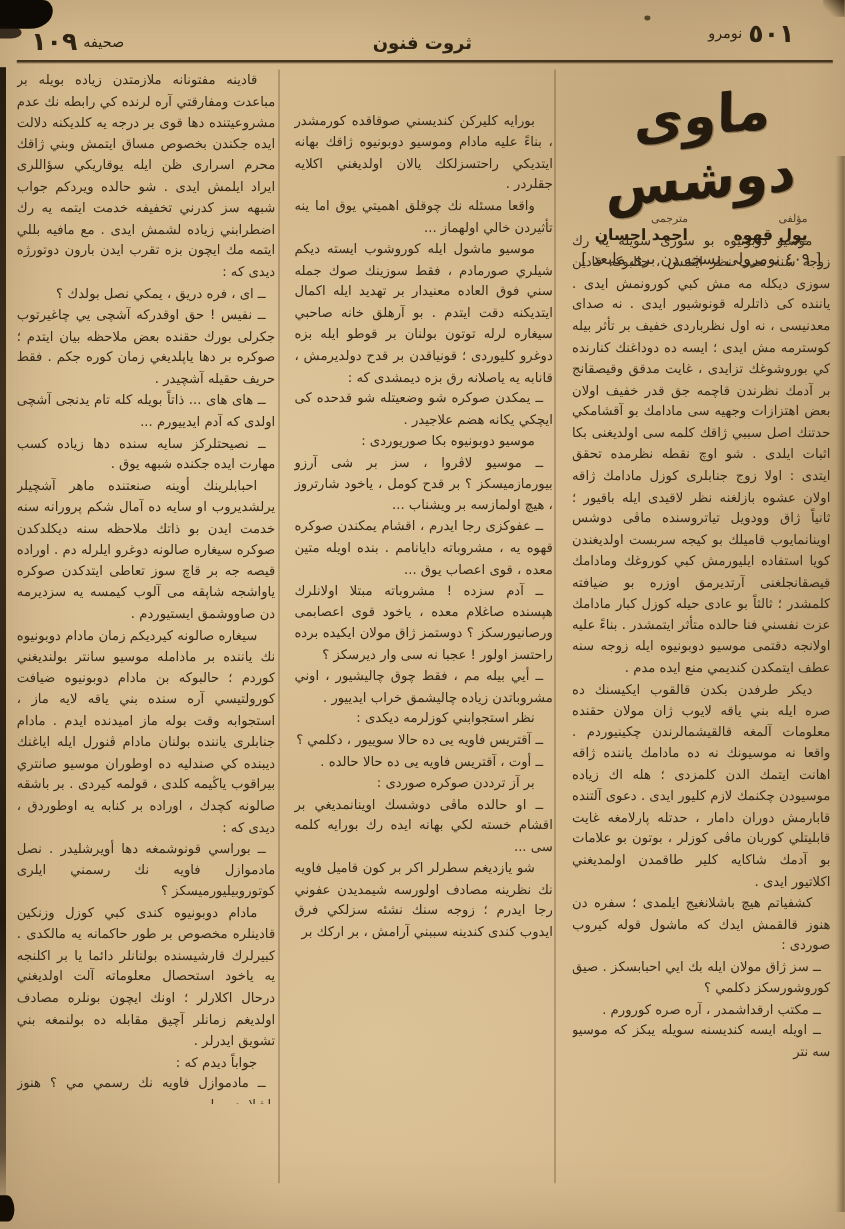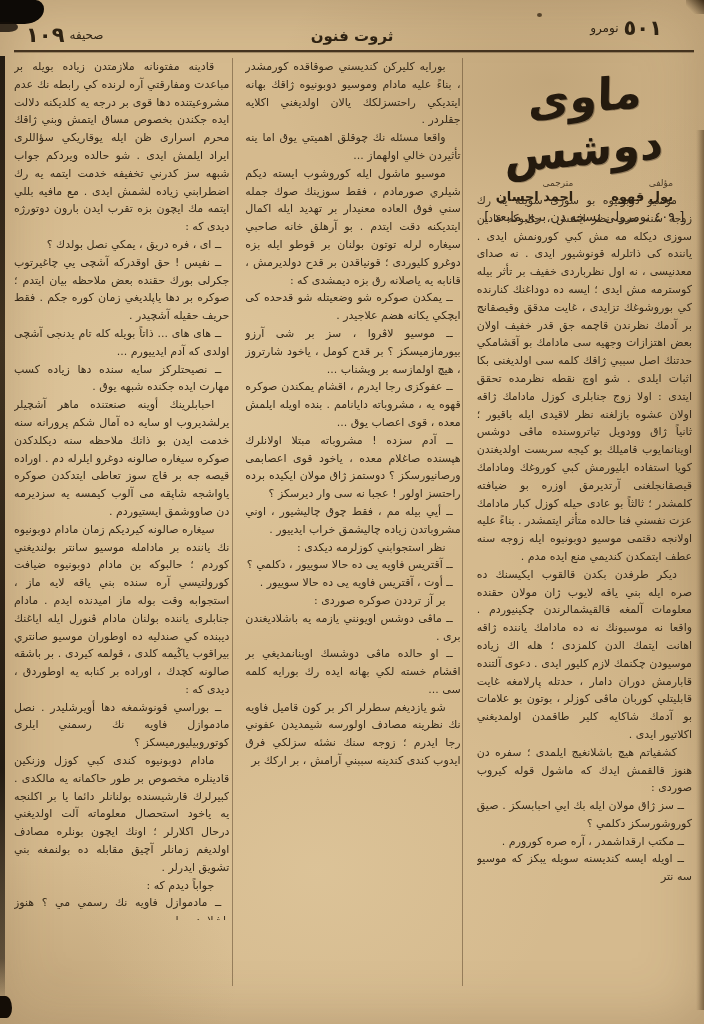--- a/index.html
+++ b/index.html
@@ -23,21 +23,21 @@
   .h-mag{top:27px;left:50%;transform:translateX(-50%);font-size:15px;font-weight:bold;letter-spacing:1px;}
   .h-page{top:23px;left:26px;}
   .num{font-size:21px;font-weight:bold;letter-spacing:1px;}
   .small-label{font-size:12px;margin:16px 5px;position:relative;top:-3px;}
   .rule{position:absolute;top:50px;left:14px;right:10px;height:2px;background:#44331f;box-shadow:0 1px 0 rgba(68,51,31,0.35);}
   
   .columns{position:absolute;top:58px;right:12px;left:14px;bottom:16px;display:flex;gap:16px;}
   .col{flex:1;position:relative;overflow:hidden;}
   .col-text{font-size:11px;line-height:17.8px;text-align:justify;color:#382b1a;}
   .col-right .col-text{max-height:746px;overflow:hidden;}
-  .col-mid .col-text{max-height:832px;overflow:hidden;}
+  .col-mid .col-text{max-height:832px;overflow:hidden;margin-top:34px;}
   .col-left .col-text{max-height:862px;overflow:hidden;}
   .vrule{position:absolute;top:58px;bottom:38px;width:1px;background:rgba(86,64,38,0.5);}
   .v1{left:232px;}
   .v2{left:462px;}
   .para{margin:0;text-indent:15px;}
   .para.dialogue{text-indent:8px;}
   
   .masthead{text-align:center;height:134px;padding-top:2px;}
   .callig{
     display:inline-block;font-size:45px;font-weight:bold;color:#241a0e;
@@ -111,29 +111,29 @@
           <p class="para dialogue">ــ اويله ايسه كنديسنه سويله يبكز كه موسيو سه نتر</p>
         </div>
     </div>
 
     <div class="col col-mid">
       <div class="col-text">
           <p class="para plain">بورايه كليركن كنديسني صوقاقده كورمشدر ، بناءً عليه مادام وموسيو دوبونيوه ژاقك بهانه ايتديكي راحتسزلكك يالان اولديغني اكلايه جقلردر .</p>
           <p class="para indent">واقعا مسئله نك چوقلق اهميتي يوق اما ينه تأثيردن خالي اولهماز ...</p>
           <p class="para indent">موسيو ماشول ايله كوروشوب ايسته ديكم شيلري صورمادم ، فقط سوزينك صوك جمله سني فوق العاده معنيدار بر تهديد ايله اكمال ايتديكنه دقت ايتدم . بو آرهلق خانه صاحبي سيغاره لرله توتون بولنان بر قوطو ايله بزه دوغرو كليوردى ؛ قونياقدن بر قدح دولديرمش ، قانابه يه ياصلانه رق بزه ديمشدى كه :</p>
           <p class="para dialogue">ــ يمكدن صوكره شو وضعيتله شو قدحده كى ايچكي يكانه هضم علاجيدر .</p>
+          <p class="para indent">موسيو دوبونيوه بكا صوريوردى :</p>
           <p class="para dialogue">ــ موسيو لاڤروا ، سز بر شى آرزو بيورمازميسكز ؟ بر قدح كومل ، ياخود شارتروز ، هيچ اولمازسه بر ويشناب ...</p>
-          <p class="para dialogue">ــ عفوكزى رجا ايدرم ، اقشام يمكندن صوكره قهوه يه ، مشروباته دايانامم . بنده اويله ايلمش معده ، قوى اعصاب يوق ...</p>
+          <p class="para dialogue">ــ عفوكزى رجا ايدرم ، اقشام يمكندن صوكره قهوه يه ، مشروباته دايانامم . بنده اويله متين معده ، قوى اعصاب يوق ...</p>
           <p class="para dialogue">ــ آدم سزده ! مشروباته مبتلا اولانلرك هپسنده صاغلام معده ، ياخود قوى اعصابمى ورصانيورسكز ؟ دوستمز ژاق مولان ايكيده برده راحتسز اولور ! عجبا نه سى وار ديرسكز ؟</p>
           <p class="para dialogue">ــ أيي بيله مم ، فقط چوق چاليشيور ، اوني مشروباتدن زياده چاليشمق خراب ايدييور .</p>
           <p class="para indent">نظر استجوابني كوزلرمه ديكدى :</p>
           <p class="para dialogue">ــ آقتريس فاويه يى ده حالا سوييور ، دكلمي ؟</p>
-          <p class="para dialogue">ــ أوت ، آقتريس فاويه يى ده حالا سوييور .</p>
+          <p class="para dialogue">ــ أوت ، آقتريس فاويه يى ده حالا حالده .</p>
           <p class="para indent">بر آز ترددن صوكره صوردى :</p>
-          <p class="para dialogue">ــ ماڤى دوشس اويونني يازمه يه باشلاديغندن برى .</p>
           <p class="para dialogue">ــ او حالده ماڤى دوشسك اوينانمديغي بر اقشام خسته لكي بهانه ايده رك بورايه كلمه سى ...</p>
           <p class="para indent">شو يازديغم سطرلر اكر بر كون قاميل فاويه نك نظرينه مصادف اولورسه شيمديدن عفوني رجا ايدرم ؛ زوجه سنك نشئه سزلكي فرق ايدوب كندى كندينه سببني آرامش ، بر اركك بر</p>
         </div>
     </div>
 
     <div class="col col-left">
       <div class="col-text">
           <p class="para plain">قادينه مفتونانه ملازمتدن زياده بويله بر مباعدت ومفارقتي آره لرنده كي رابطه نك عدم مشروعيتنده دها قوى بر درجه يه كلديكنه دلالت ايده جكندن بخصوص مساق ايتمش وبني ژاقك محرم اسرارى ظن ايله يوقاريكي سؤاللرى ايراد ايلمش ايدى . شو حالده ويردكم جواب شبهه سز كدرني تخفيفه خدمت ايتمه يه رك اضطرابني زياده لشمش ايدى . مع مافيه بللي ايتمه مك ايچون بزه تقرب ايدن بارون دوتورژه ديدى كه :</p>
           <p class="para dialogue">ــ اى ، فره دريق ، يمكي نصل بولدك ؟</p>
           <p class="para dialogue">ــ نفيس ! حق اوقدركه آشچى يي چاغيرتوب جكرلى بورك حقنده بعض ملاحظه بيان ايتدم ؛ صوكره بر دها ياپلديغي زمان كوره جكم . فقط حريف حقيله آشچيدر .</p>

